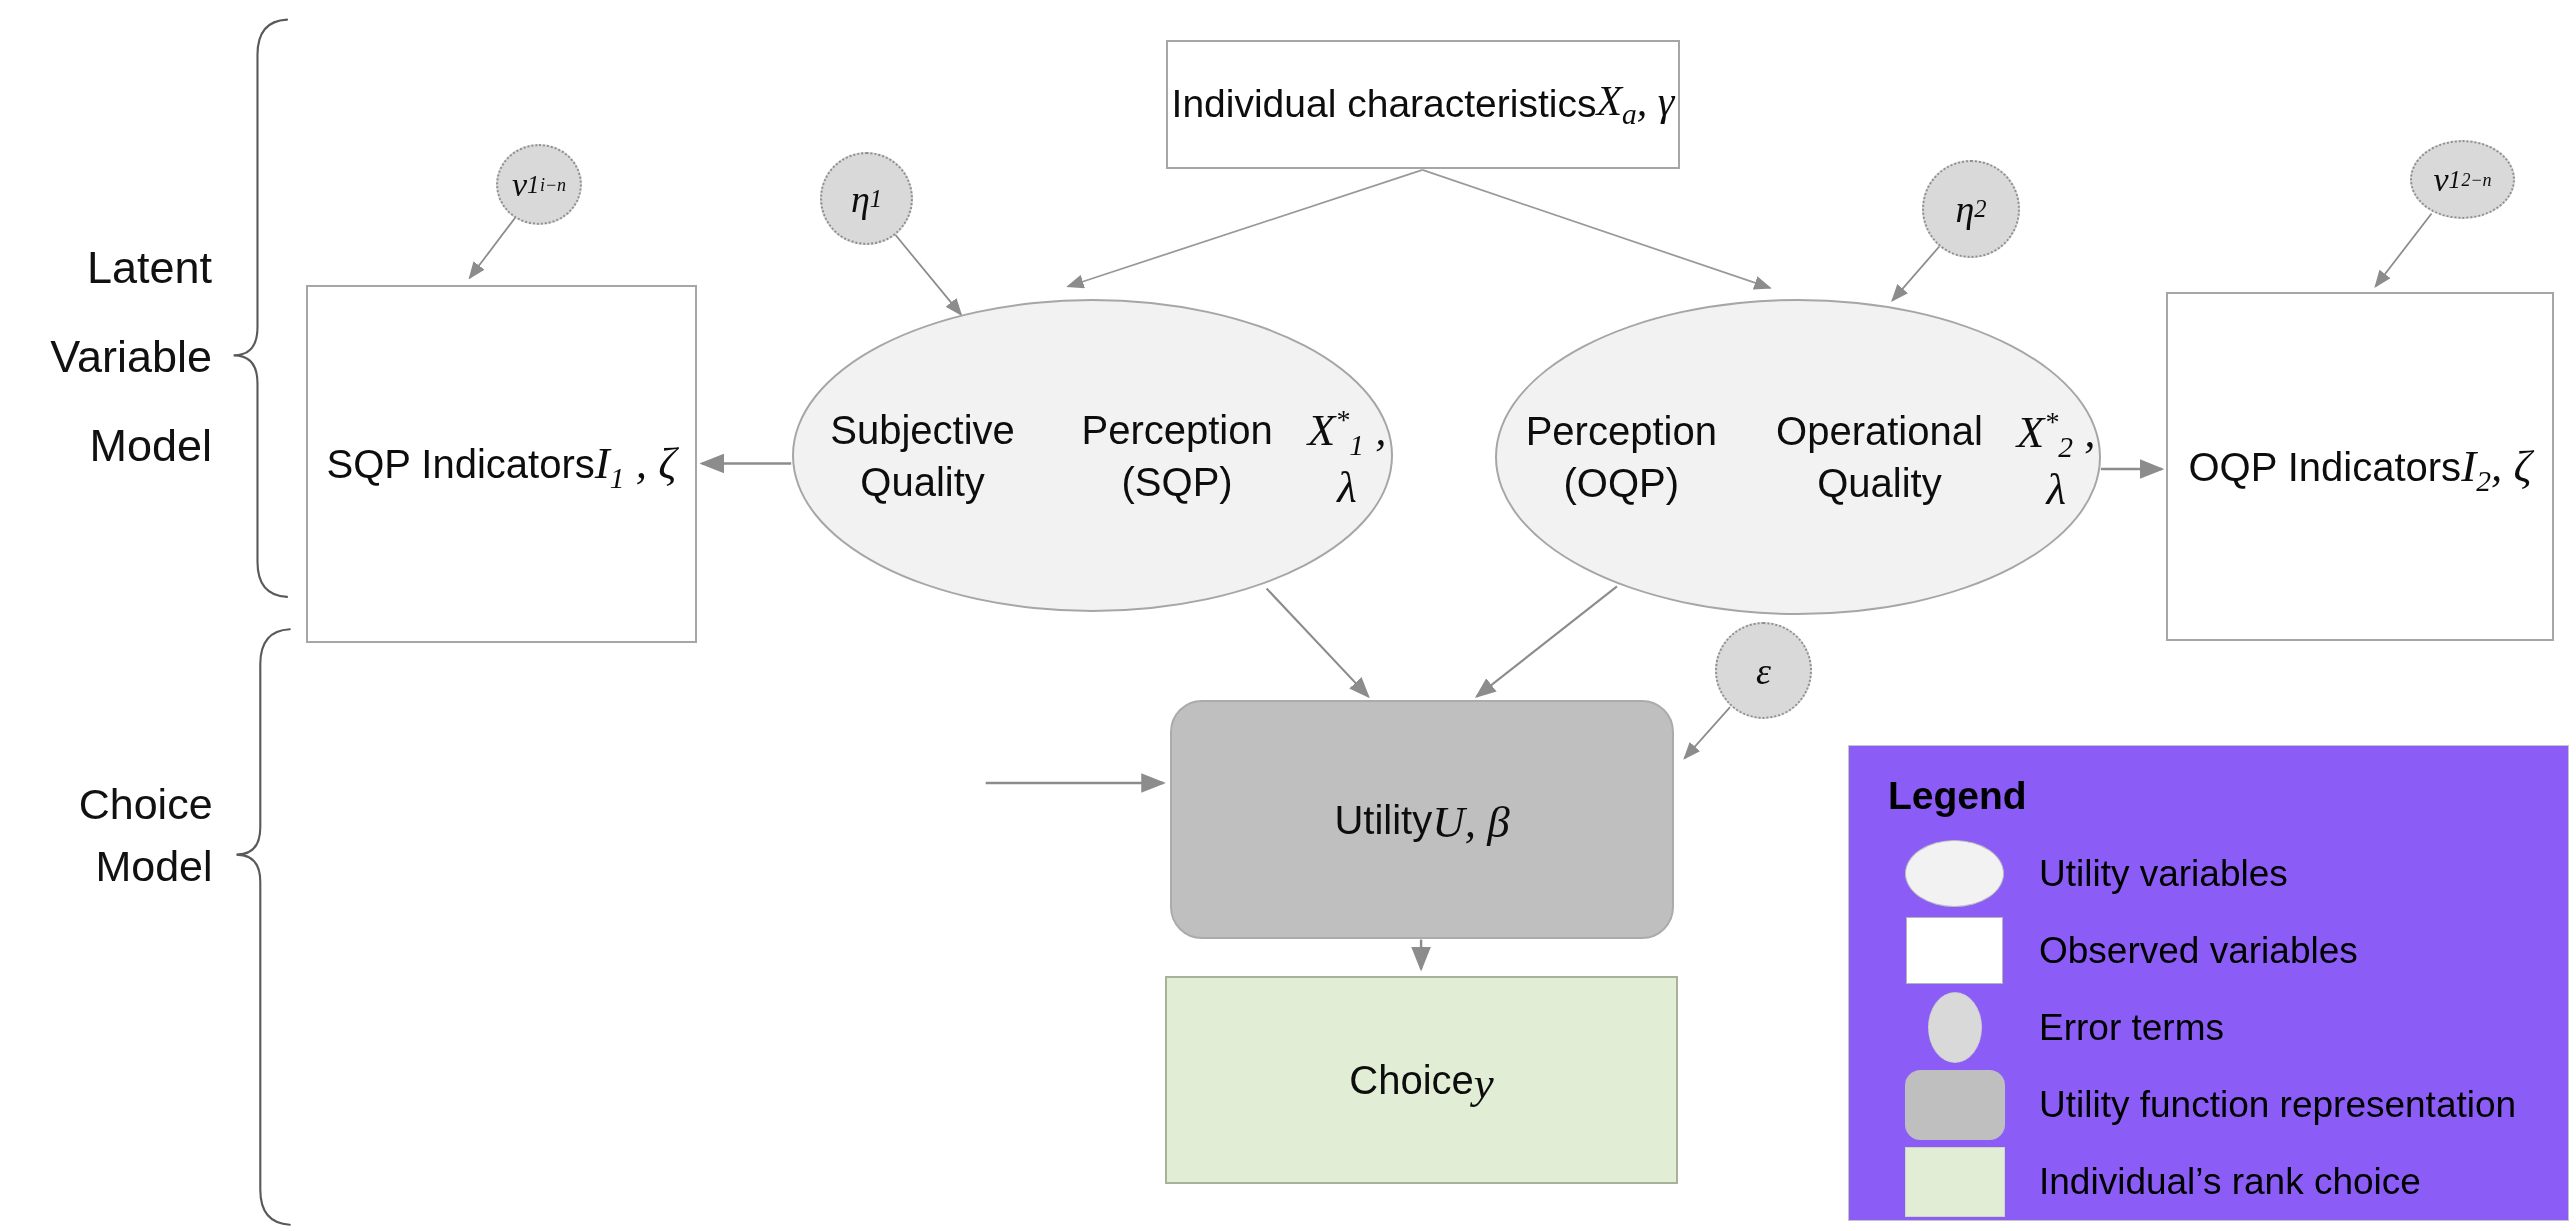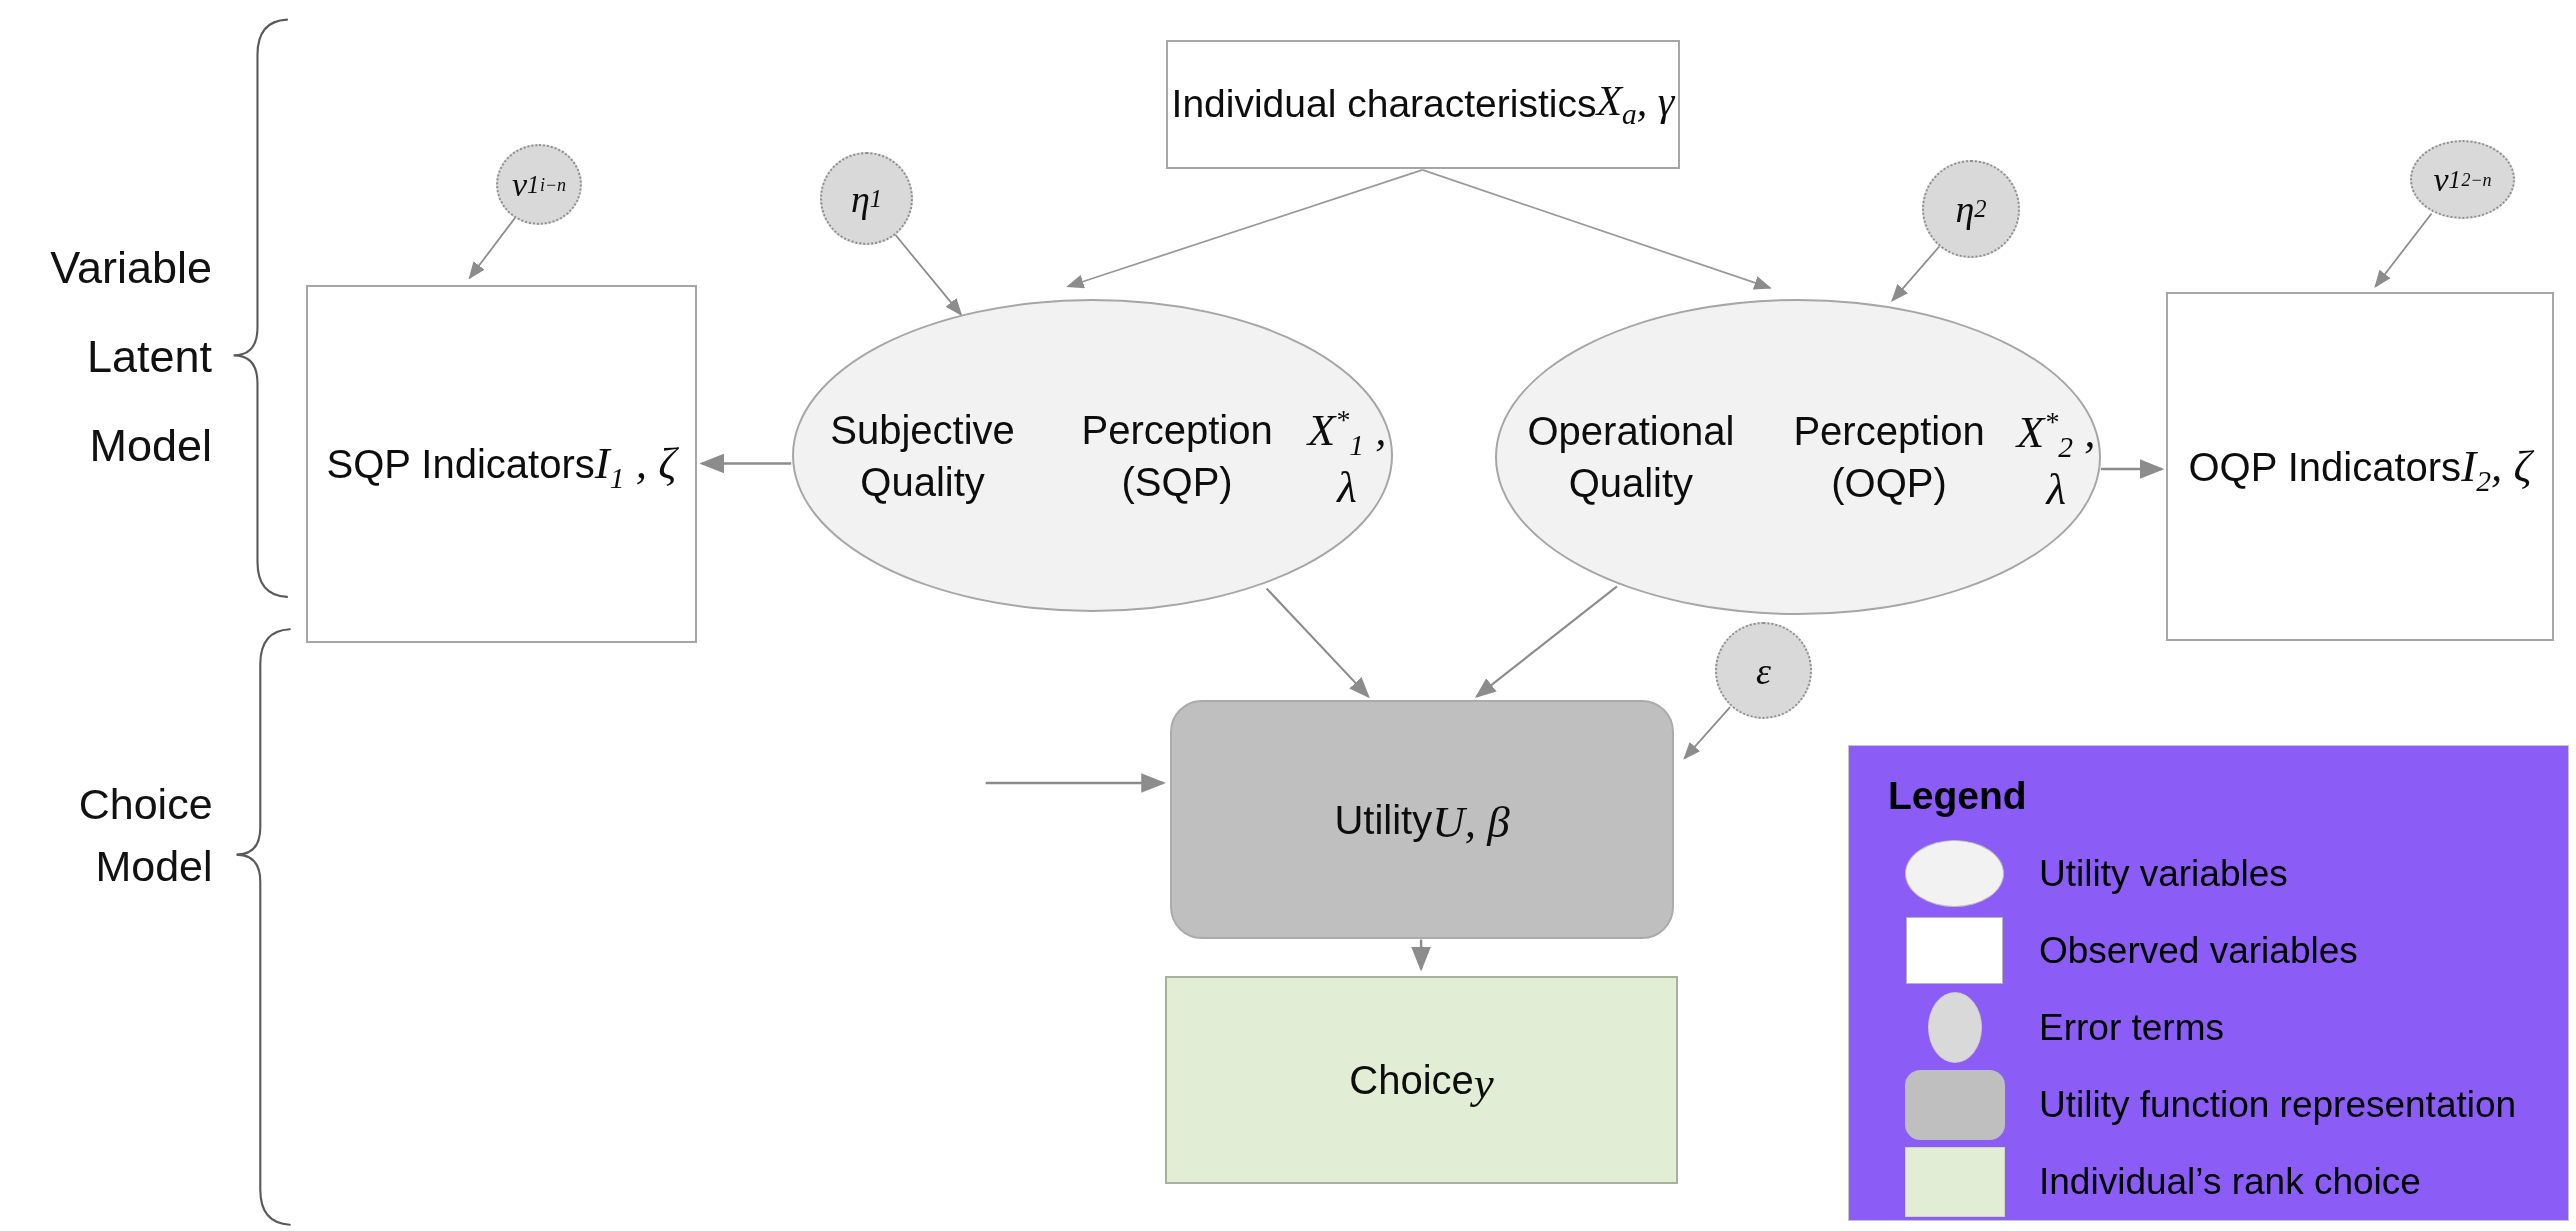--- a/index.html
+++ b/index.html
@@ -70,43 +70,43 @@
     <line x1="1126" y1="660" x2="999" y2="660" stroke="#8c8c8c" stroke-width="3.5" marker-end="url(#ah)"></line>
     <line x1="2991" y1="668" x2="3078" y2="668" stroke="#8c8c8c" stroke-width="3.5" marker-end="url(#ah)"></line>
     <line x1="1803" y1="838" x2="1948" y2="992" stroke="#8c8c8c" stroke-width="3" marker-end="url(#ah)"></line>
     <line x1="2302" y1="835" x2="2102" y2="992" stroke="#8c8c8c" stroke-width="3" marker-end="url(#ah)"></line>
     <line x1="2463" y1="1007" x2="2398" y2="1080" stroke="#8c8c8c" stroke-width="2.5" marker-end="url(#ah)"></line>
     <line x1="1403" y1="1115" x2="1656" y2="1115" stroke="#8c8c8c" stroke-width="3.5" marker-end="url(#ah)"></line>
     <line x1="2023" y1="1338" x2="2023" y2="1380" stroke="#8c8c8c" stroke-width="3.5" marker-end="url(#ah)"></line>
   </svg>
 
   <div class="side-label latent" style="left:27px;top:223px;width:185px;">
+    <div>Latent</div>
     <div>Variable</div>
-    <div>Latent</div>
     <div>Model</div>
   </div>
   <div class="side-label choice" style="left:12.6px;top:773px;width:200px;">
     <div>Choice</div>
     <div>Model</div>
   </div>
 
   <div class="node box" style="left:1166px;top:40px;width:514px;height:129px;">
     <div class="nl" style="font-size:39px;">Individual characteristics</div>
     <div class="math" style="font-size:42px;margin-top:1.4px;"><span>X</span><sub>a</sub><span>, γ</span></div>
   </div>
 
   <div class="node ellipse" style="left:792px;top:299px;width:601px;height:313px;">
     <div class="nl">Subjective Quality</div>
     <div class="nl">Perception (SQP)</div>
     <div class="math"><span>X</span><sup>*</sup><sub>1</sub><span> , λ</span></div>
   </div>
 
   <div class="node ellipse" style="left:1495px;top:299px;width:606px;height:316px;">
+    <div class="nl">Perception (OQP)</div>
     <div class="nl">Operational Quality</div>
-    <div class="nl">Perception (OQP)</div>
     <div class="math"><span>X</span><sup>*</sup><sub>2</sub><span> , λ</span></div>
   </div>
 
   <div class="node box" style="left:306px;top:285px;width:391px;height:358px;">
     <div class="nl">SQP Indicators</div>
     <div class="math"><span>I</span><sub>1</sub><span> , ζ</span></div>
   </div>
 
   <div class="node box" style="left:2166px;top:292px;width:388px;height:349px;">
     <div class="nl">OQP Indicators</div>

